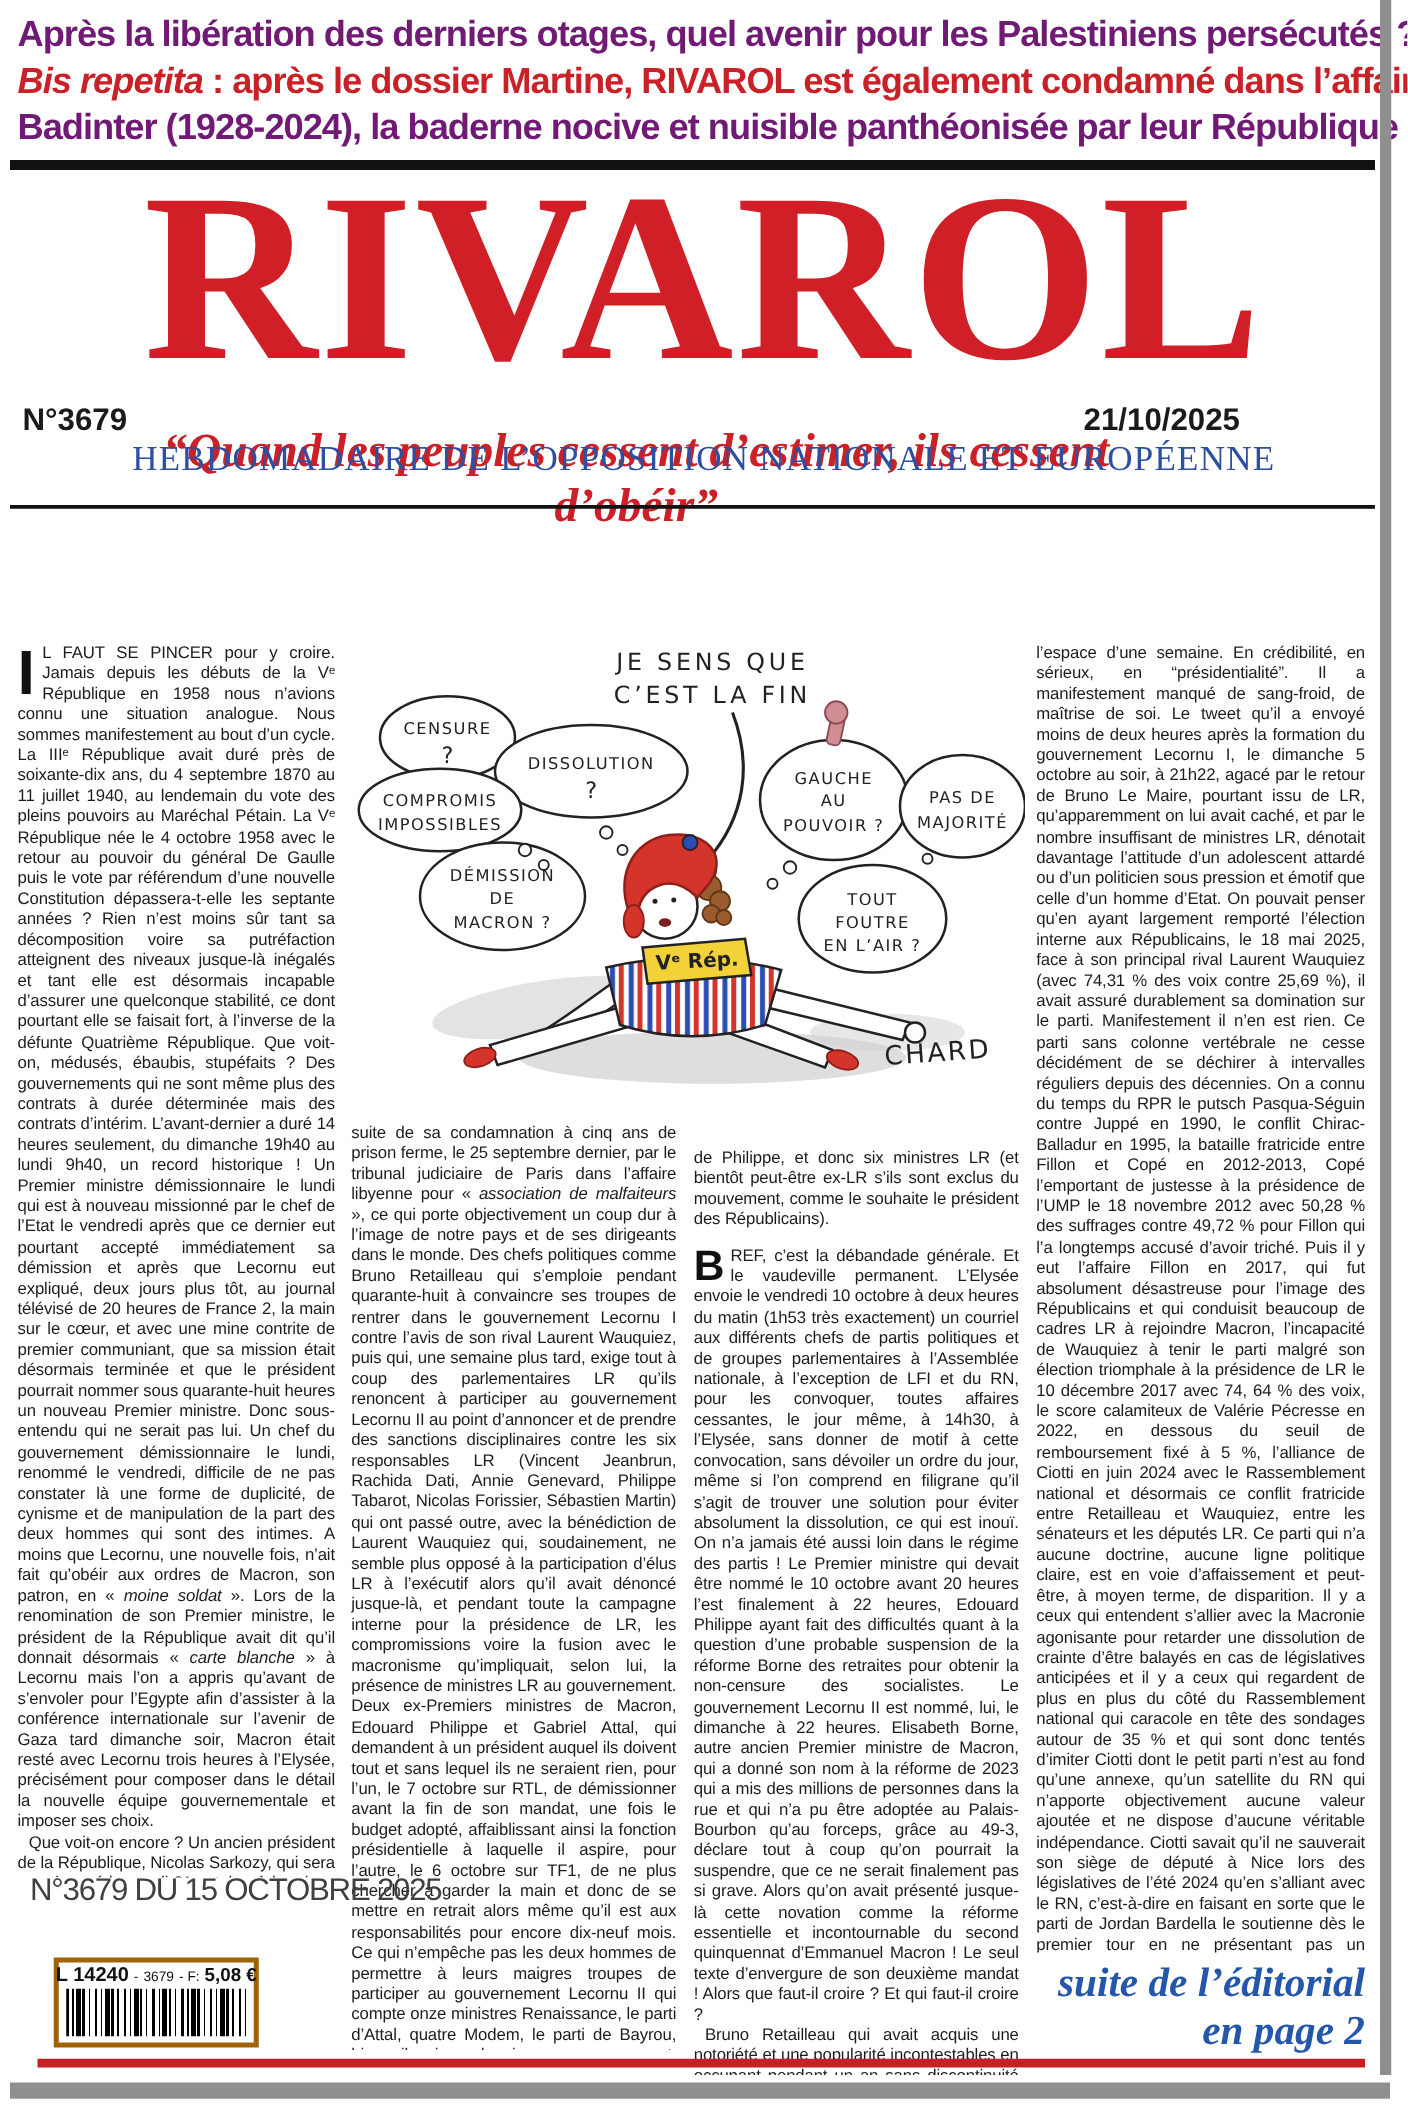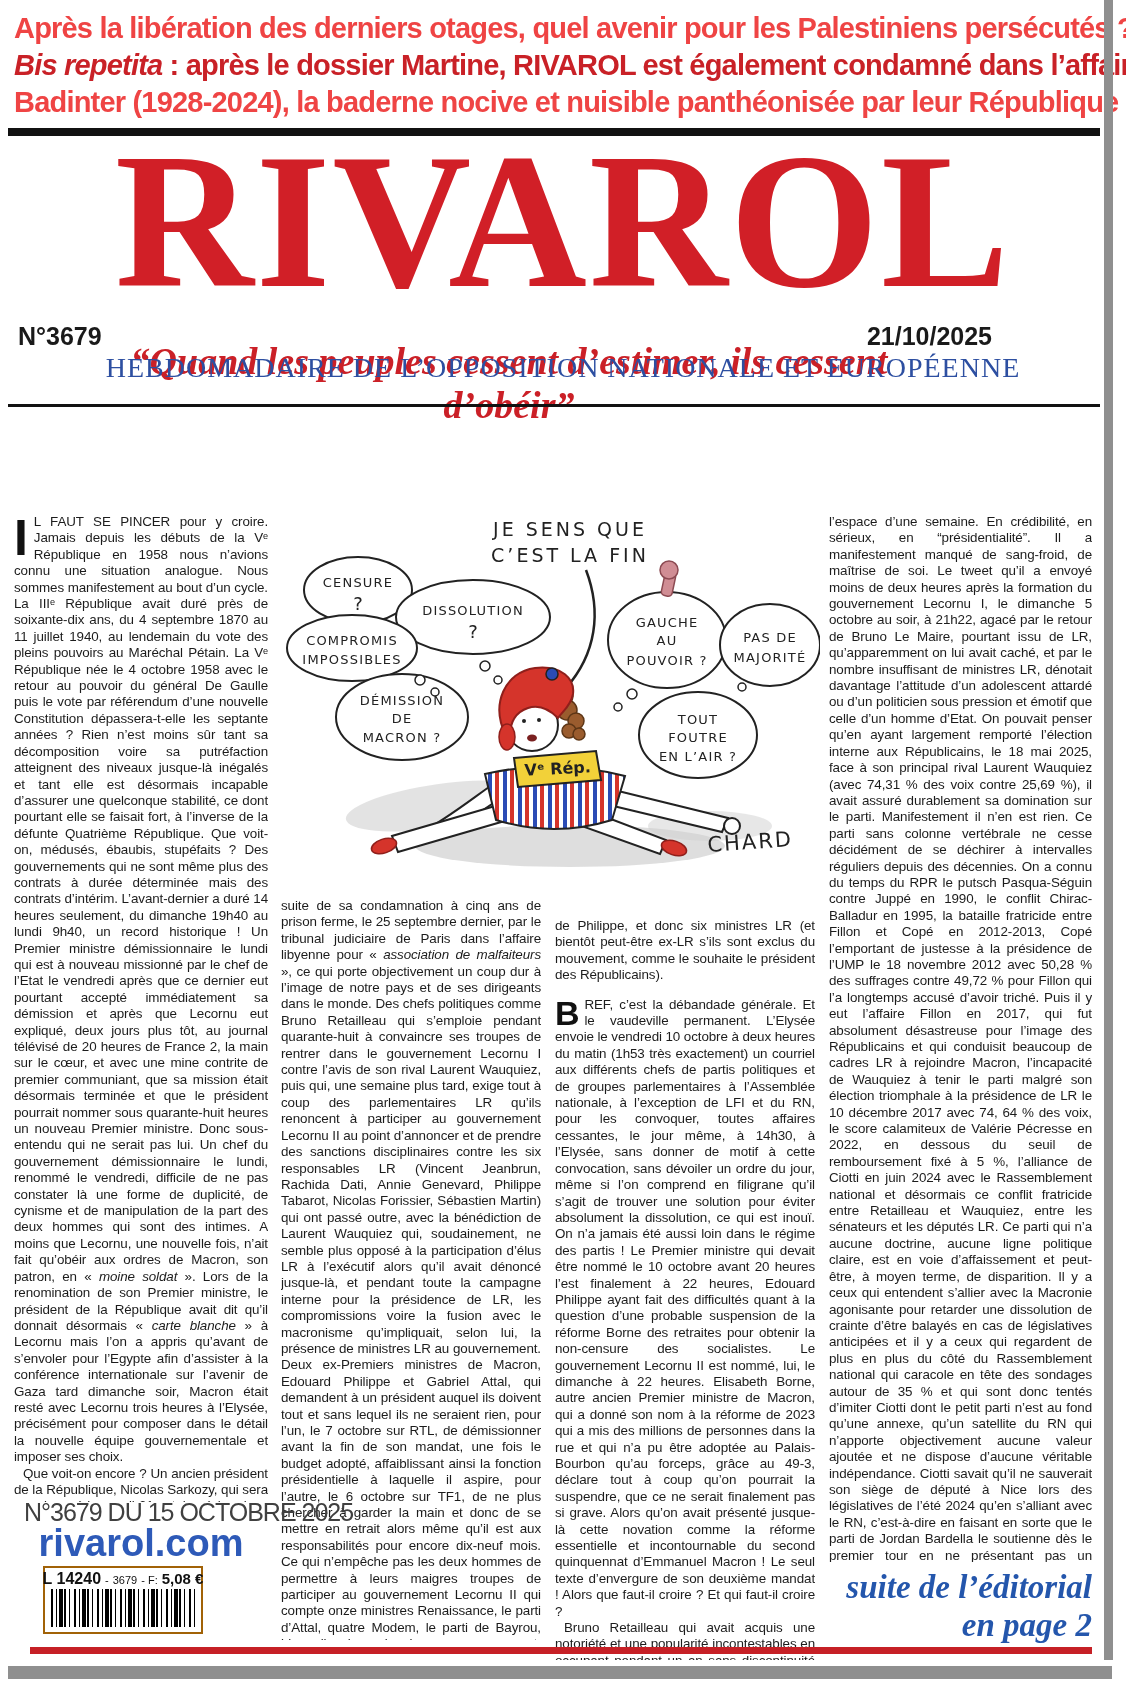--- a/index.html
+++ b/index.html
@@ -2,21 +2,21 @@
 <html><head>
 <meta charset="utf-8">
 <style>
   html,body{margin:0;padding:0;background:#fff;}
   .page{position:relative;width:1126px;height:1693px;background:#fff;overflow:hidden;
         font-family:"Liberation Sans",sans-serif;}
   
   .toplines{position:absolute;left:14px;top:10px;width:1100px;}
   .topline{font-weight:bold;font-size:29px;line-height:37px;letter-spacing:-0.8px;white-space:nowrap;}
   .topline .it{font-style:italic;}
-  .c-blue{color:#ef4444;}
+  .c-blue{color:#701a75;}
   .c-red{color:#c92127;}
   .topbar{position:absolute;left:8px;top:128px;width:1092px;height:8px;background:#111;}
   
   .masthead{position:absolute;left:0;top:138px;width:1126px;text-align:center;
             font-family:"Liberation Serif",serif;font-weight:bold;font-size:192px;line-height:168px;
             color:#d11f27;letter-spacing:2px;}
   .issue-row{position:absolute;left:0;top:308px;width:1018px;height:54px;}
   .issue-no{position:absolute;left:18px;top:14px;font-weight:bold;font-size:25px;color:#1a1a1a;}
   .issue-date{position:absolute;right:26px;top:14px;font-weight:bold;font-size:25px;color:#1a1a1a;}
   .motto{position:absolute;left:90px;right:90px;top:0;text-align:center;
@@ -45,21 +45,21 @@
   #col4{left:829px;top:514px;width:263px;height:1048px;}
   
   .continuation{position:absolute;left:829px;top:1568px;width:263px;text-align:right;
                 font-family:"Liberation Serif",serif;font-style:italic;font-weight:bold;
                 font-size:33px;line-height:38px;color:#2456ac;}
   
   .footer-issue{position:absolute;left:24px;top:1498px;width:254px;text-align:center;
                 font-weight:normal;font-size:25px;letter-spacing:-1px;color:#404040;white-space:nowrap;}
   .site{position:absolute;left:14px;top:1522px;width:254px;text-align:center;
         font-weight:bold;font-size:38px;color:#2e5ab8;}
-  .barcode-box{position:absolute;left:43px;top:1566px;width:156px;height:64px;border:2px solid #a16207;
+  .barcode-box{position:absolute;left:43px;top:1566px;width:156px;height:64px;border:4px solid #a16207;
                background:#fff;}
   .barcode-label{display:flex;justify-content:center;align-items:baseline;gap:4px;margin-top:2px;
                  white-space:nowrap;}
   .bl-main{font-weight:bold;font-size:16px;color:#111;}
   .bl-small{font-size:11px;color:#111;}
   .bl-price{font-weight:bold;font-size:15px;color:#111;}
   .barcode-stripes{margin:1px 6px 0 6px;height:38px;
     background:repeating-linear-gradient(90deg,#000 0 2px,#fff 2px 5px,#000 5px 6px,#fff 6px 8px,
                #000 8px 12px,#fff 12px 13px,#000 13px 15px,#fff 15px 18px,#000 18px 19px,#fff 19px 23px);}
   
@@ -223,21 +223,20 @@
   <div id="col4" class="col">
     <p>l’espace d’une semaine. En crédibilité, en sérieux, en “présidentialité”. Il a manifestement manqué de sang-froid, de maîtrise de soi. Le tweet qu’il a envoyé moins de deux heures après la formation du gouvernement Lecornu I, le dimanche 5 octobre au soir, à 21h22, agacé par le retour de Bruno Le Maire, pourtant issu de LR, qu’apparemment on lui avait caché, et par le nombre insuffisant de ministres LR, dénotait davantage l’attitude d’un adolescent attardé ou d’un politicien sous pression et émotif que celle d’un homme d’Etat. On pouvait penser qu’en ayant largement remporté l’élection interne aux Républicains, le 18 mai 2025, face à son principal rival Laurent Wauquiez (avec 74,31 % des voix contre 25,69 %), il avait assuré durablement sa domination sur le parti. Manifestement il n’en est rien. Ce parti sans colonne vertébrale ne cesse décidément de se déchirer à intervalles réguliers depuis des décennies. On a connu du temps du RPR le putsch Pasqua-Séguin contre Juppé en 1990, le conflit Chirac-Balladur en 1995, la bataille fratricide entre Fillon et Copé en 2012-2013, Copé l’emportant de justesse à la présidence de l’UMP le 18 novembre 2012 avec 50,28 % des suffrages contre 49,72 % pour Fillon qui l’a longtemps accusé d’avoir triché. Puis il y eut l’affaire Fillon en 2017, qui fut absolument désastreuse pour l’image des Républicains et qui conduisit beaucoup de cadres LR à rejoindre Macron, l’incapacité de Wauquiez à tenir le parti malgré son élection triomphale à la présidence de LR le 10 décembre 2017 avec 74, 64 % des voix, le score calamiteux de Valérie Pécresse en 2022, en dessous du seuil de remboursement fixé à 5 %, l’alliance de Ciotti en juin 2024 avec le Rassemblement national et désormais ce conflit fratricide entre Retailleau et Wauquiez, entre les sénateurs et les députés LR. Ce parti qui n’a aucune doctrine, aucune ligne politique claire, est en voie d’affaissement et peut-être, à moyen terme, de disparition. Il y a ceux qui entendent s’allier avec la Macronie agonisante pour retarder une dissolution de crainte d’être balayés en cas de législatives anticipées et il y a ceux qui regardent de plus en plus du côté du Rassemblement national qui caracole en tête des sondages autour de 35 % et qui sont donc tentés d’imiter Ciotti dont le petit parti n’est au fond qu’une annexe, qu’un satellite du RN qui n’apporte objectivement aucune valeur ajoutée et ne dispose d’aucune véritable indépendance. Ciotti savait qu’il ne sauverait son siège de député à Nice lors des législatives de l’été 2024 qu’en s’alliant avec le RN, c’est-à-dire en faisant en sorte que le parti de Jordan Bardella le soutienne dès le premier tour en ne présentant pas un candidat contre lui. Mais Ciotti n’est en rien un homme de convictions. Il avait auparavant cherché en vain à devenir un ministre de Macron. Il ne s’est rapproché du RN que par intérêt électoral, par pur carriérisme, pour</p>
   </div>
 
   <div class="continuation">
     <div>suite de l’éditorial</div>
     <div>en page 2</div>
   </div>
 
   <div class="footer-issue">N°3679 DU 15 OCTOBRE 2025</div>
-  <div class="site">rivarol.com</div>
   <div class="barcode-box">
     <div class="barcode-label">
       <span class="bl-main">L 14240</span>
       <span class="bl-small">-</span>
       <span class="bl-small">3679</span>
       <span class="bl-small">- F:</span>
       <span class="bl-price">5,08 €</span>
     </div>
     <div class="barcode-stripes"></div>
   </div>

